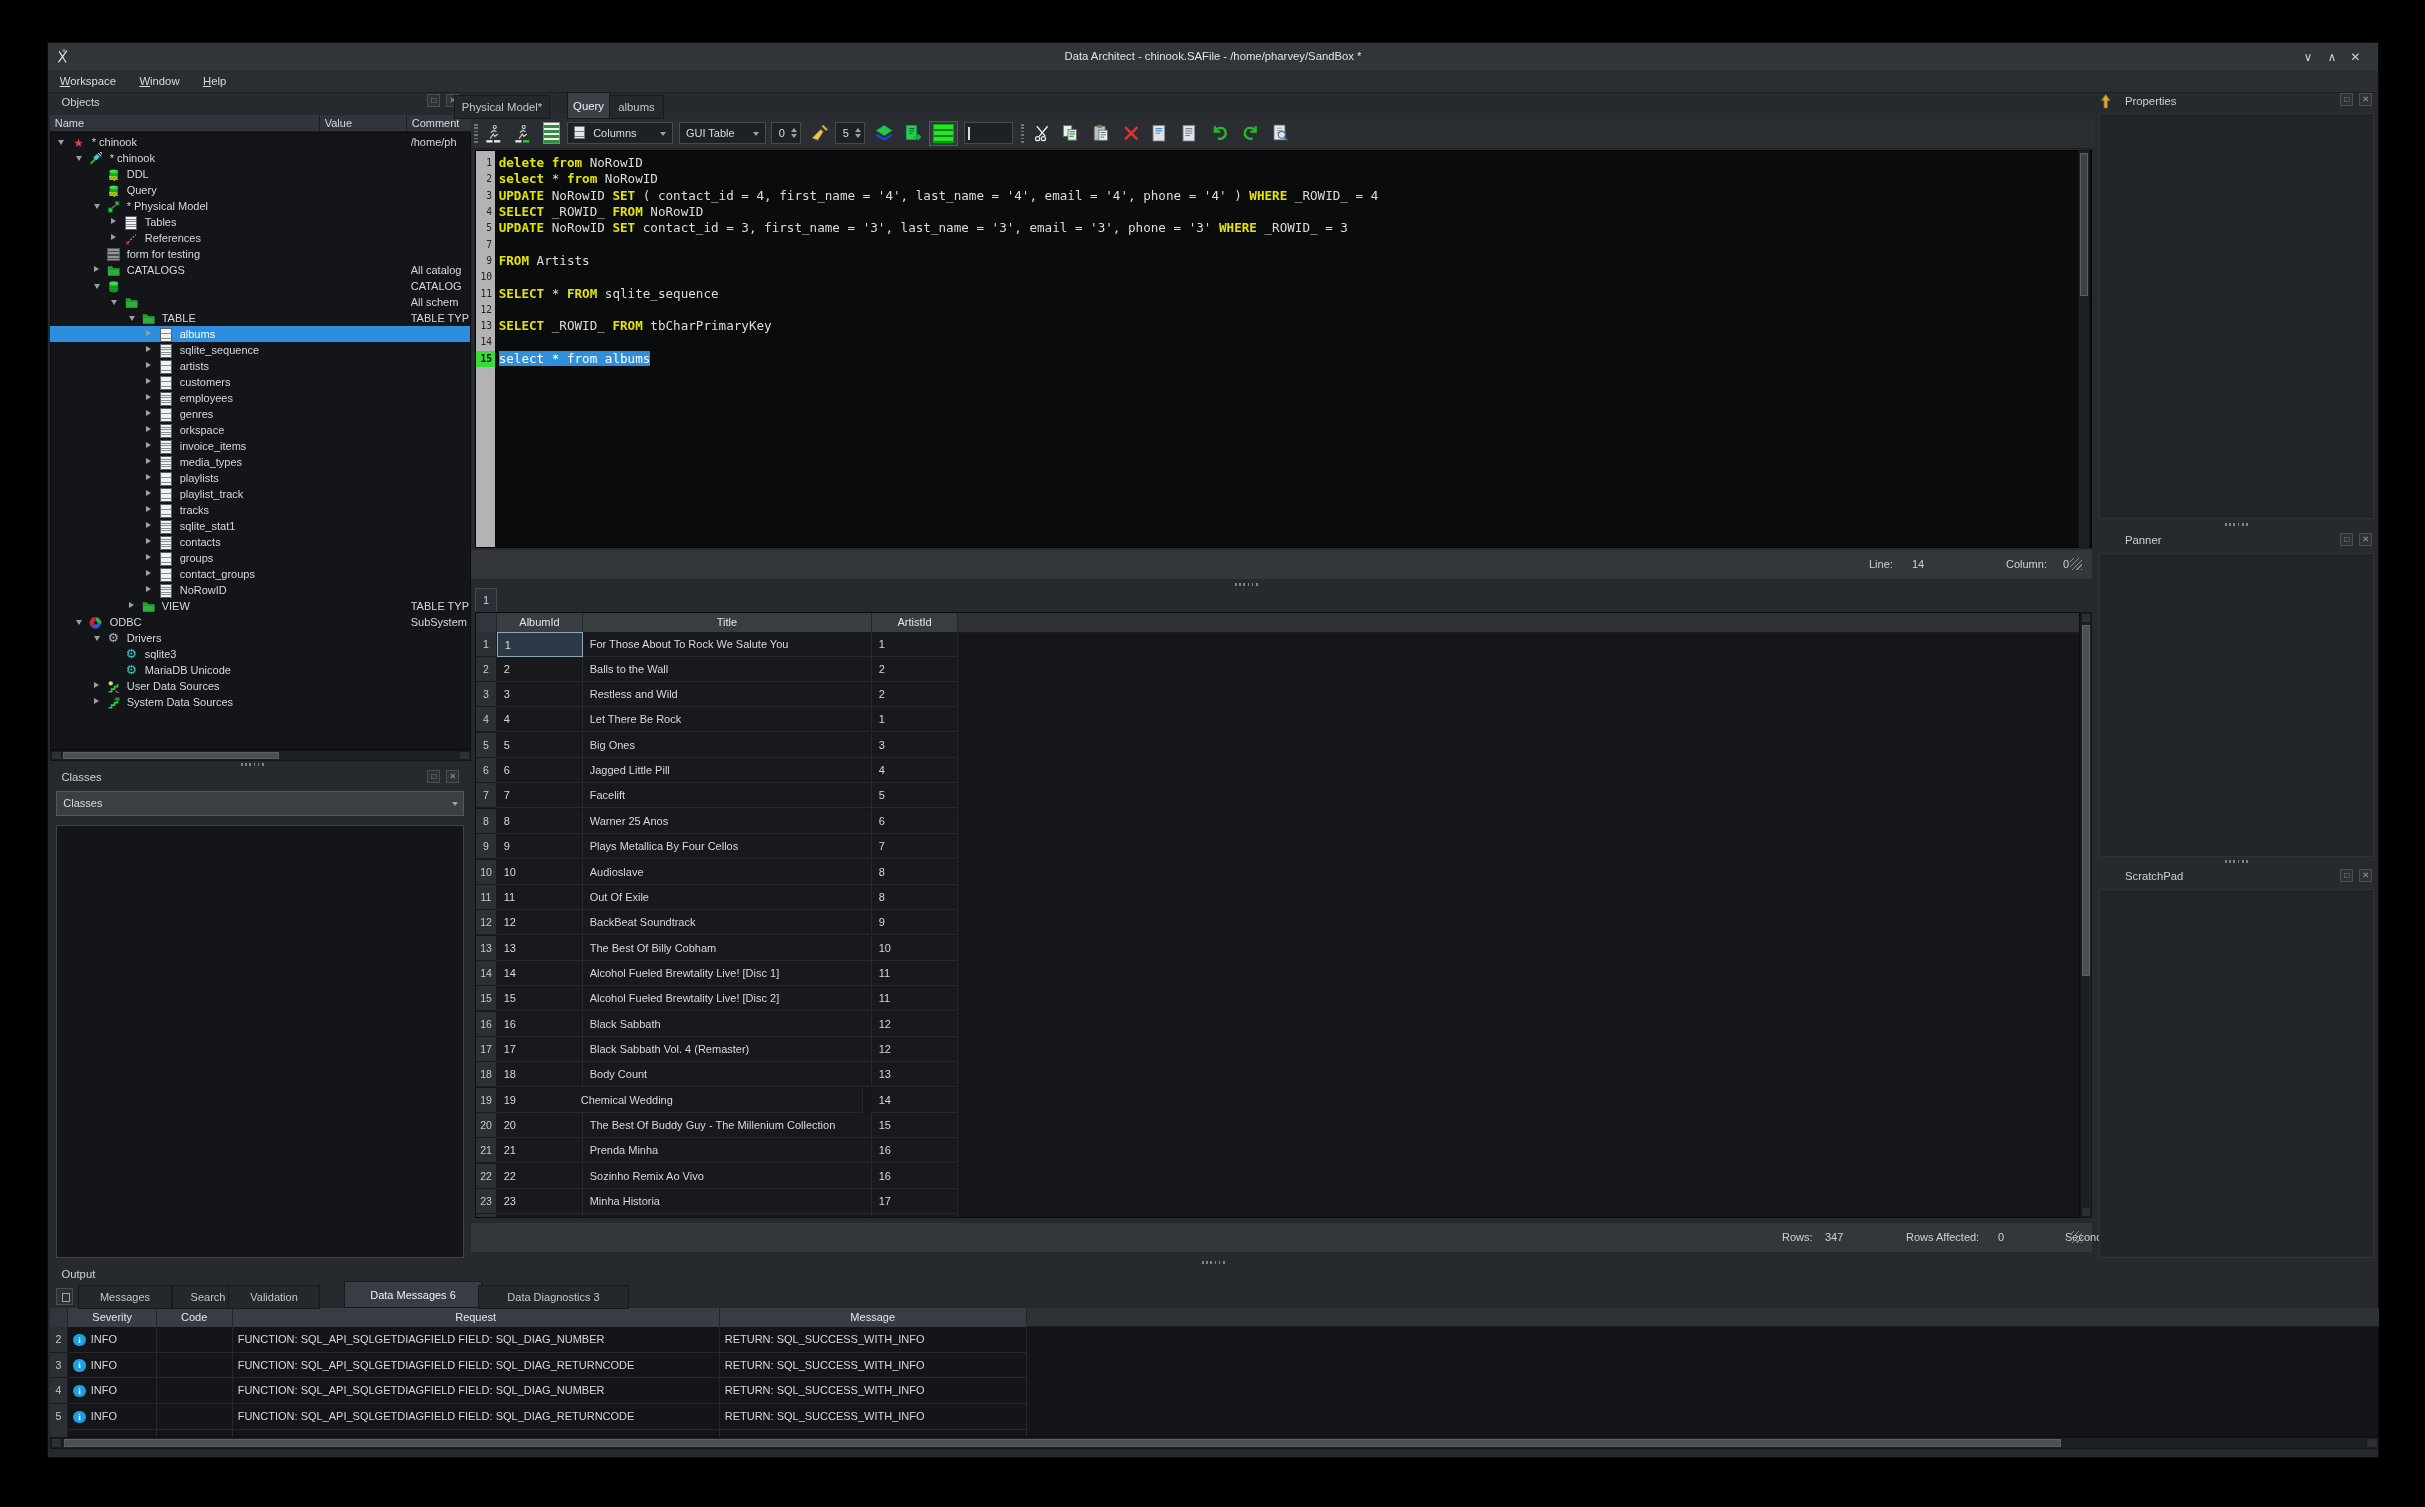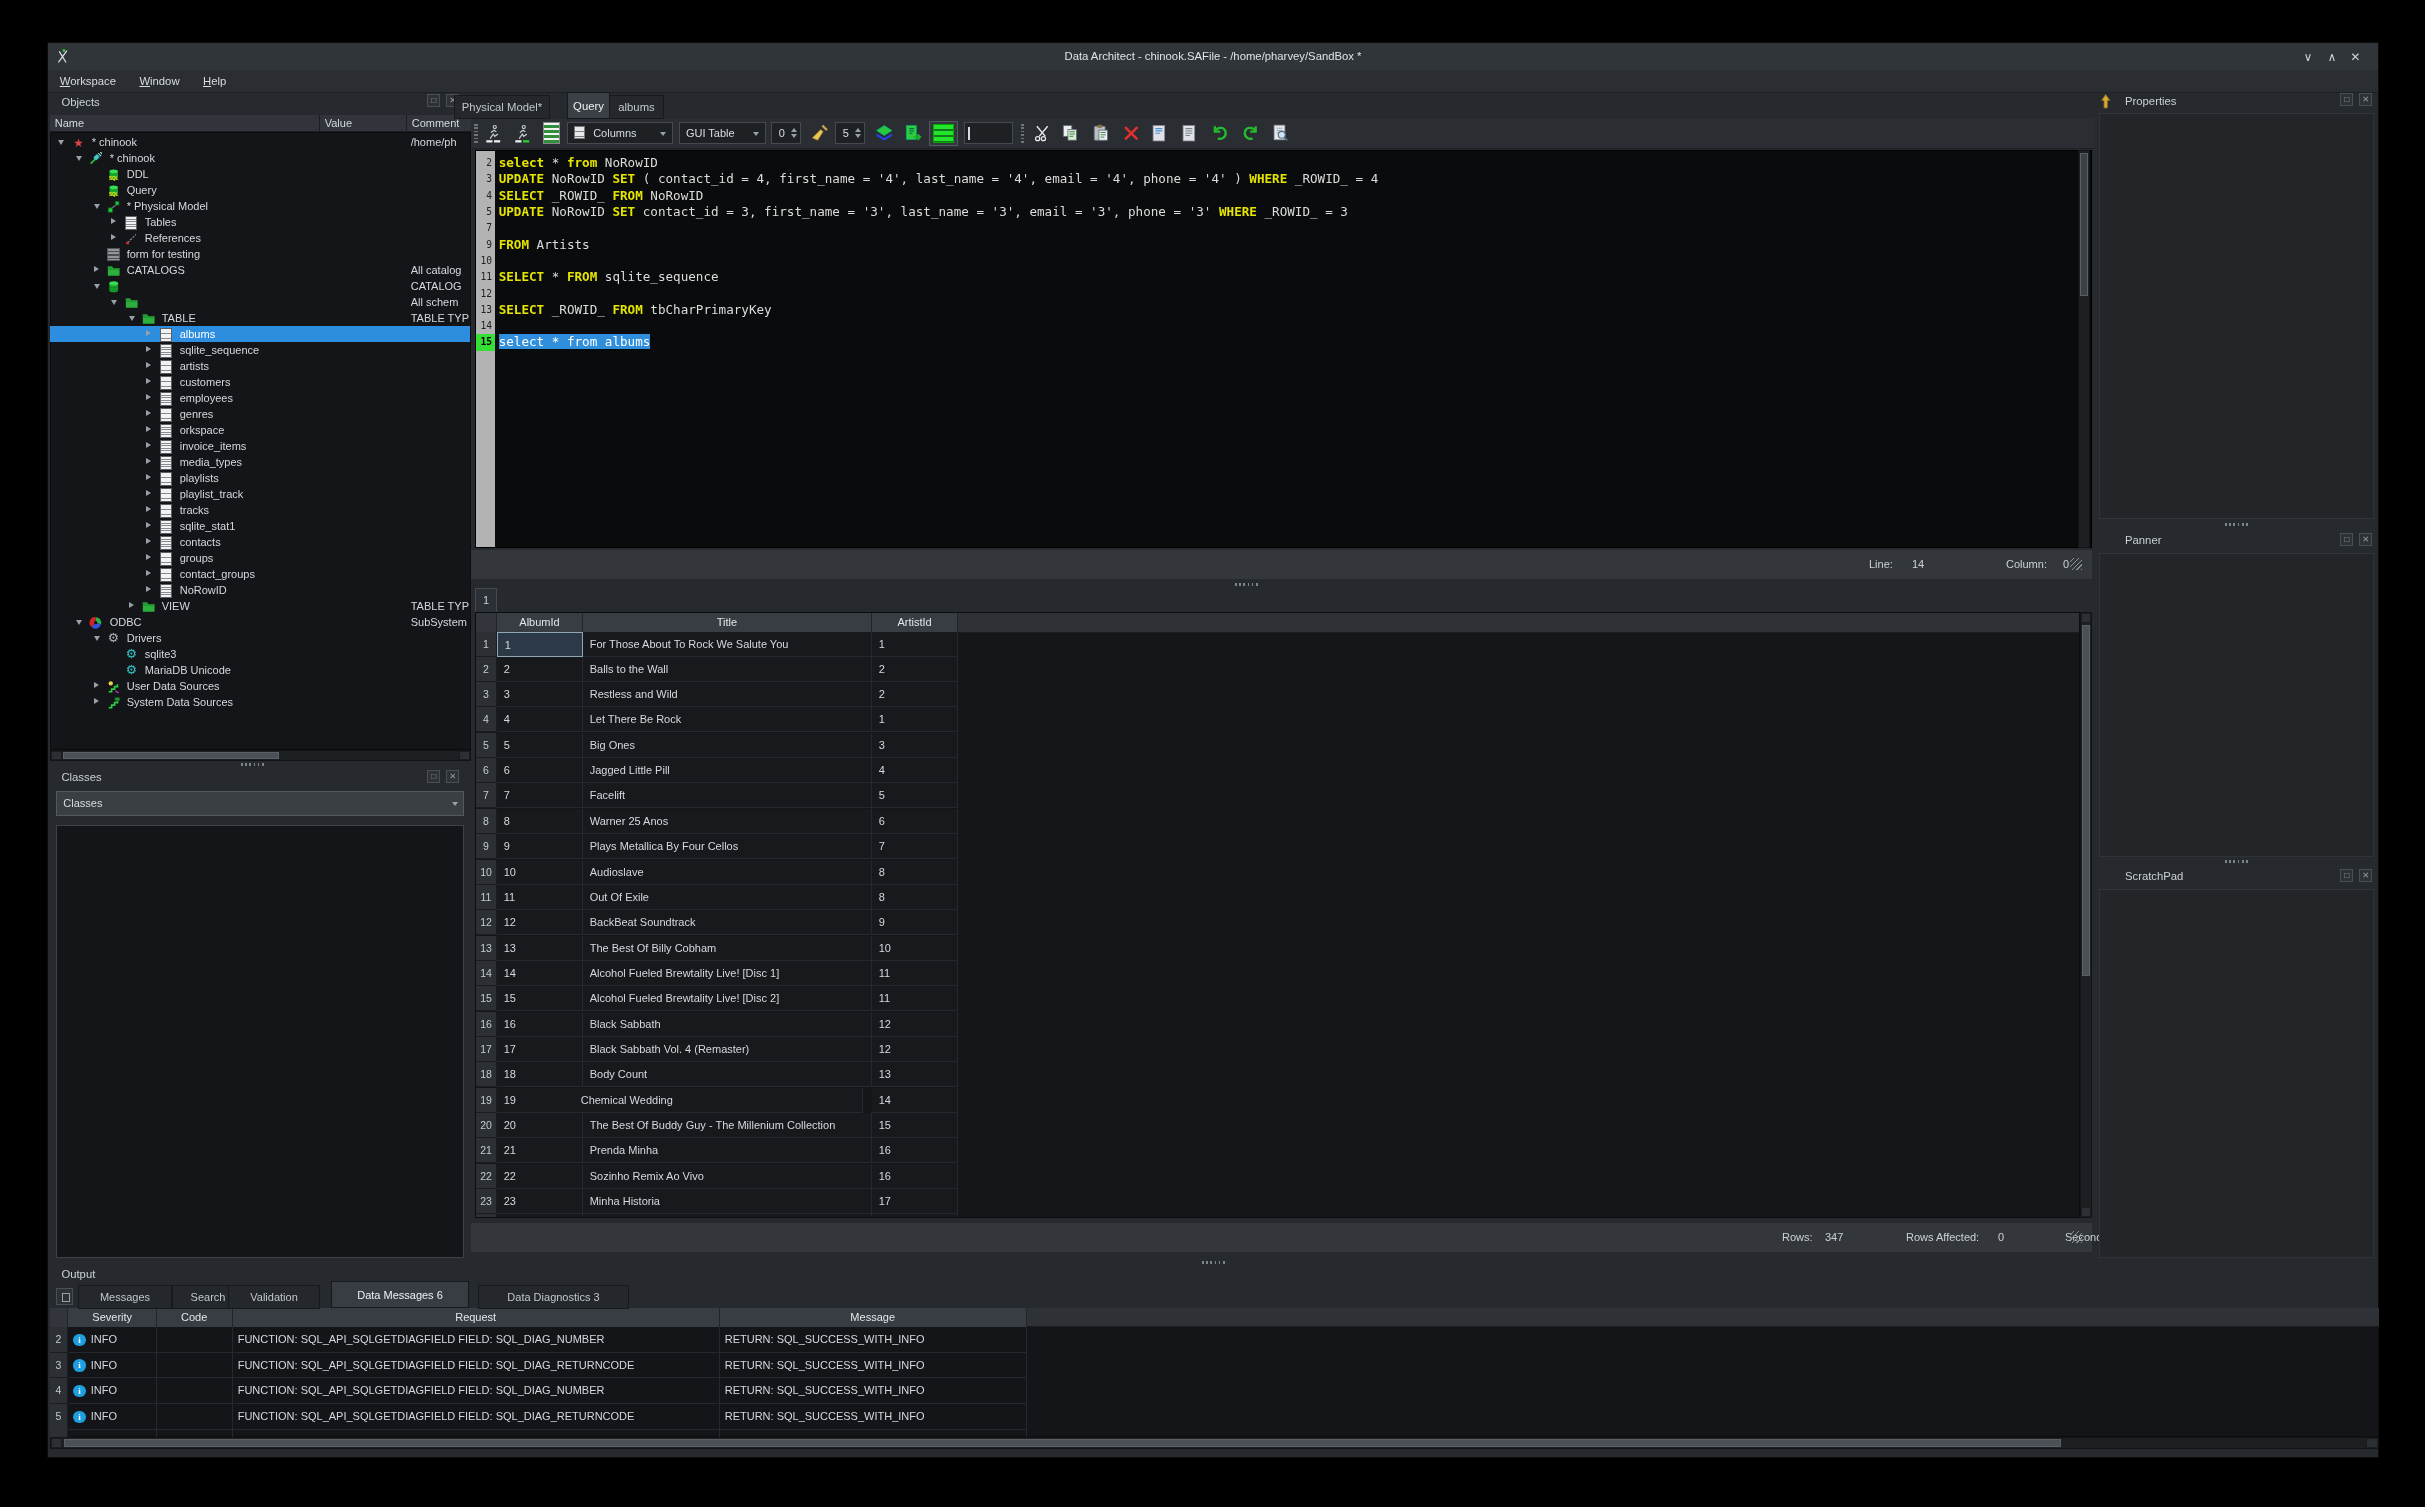--- a/index.html
+++ b/index.html
@@ -600,20 +600,21 @@
       <path d="M7 5.5 h8 M7 8.5 h8 M7 11.5 h5" stroke="#99a1a8" stroke-width="1.2"></path>
       <circle cx="14" cy="14" r="4.5" fill="#cfe4f7" stroke="#566d80" stroke-width="1.5"></circle>
       <path d="M17.2 17.2 l4 4" stroke="#566d80" stroke-width="2.2"></path>
         </svg>
     </span>
   </div>
 
   <div id="editor">
     <div id="gutcol"></div>
     <div id="ed-lines">
+        <div class="eline"><span class="egut">1</span><span class="ecode"><b class="kw">delete</b><span> </span><b class="kw">from</b><span> NoRowID</span></span></div>
         <div class="eline"><span class="egut">2</span><span class="ecode"><b class="kw">select</b><span> * </span><b class="kw">from</b><span> NoRowID</span></span></div>
         <div class="eline"><span class="egut">3</span><span class="ecode"><b class="kw">UPDATE</b><span> NoRowID </span><b class="kw">SET</b><span> ( contact_id = 4, first_name = '4', last_name = '4', email = '4', phone = '4' ) </span><b class="kw">WHERE</b><span> _ROWID_ = 4</span></span></div>
         <div class="eline"><span class="egut">4</span><span class="ecode"><b class="kw">SELECT</b><span> _ROWID_ </span><b class="kw">FROM</b><span> NoRowID</span></span></div>
         <div class="eline"><span class="egut">5</span><span class="ecode"><b class="kw">UPDATE</b><span> NoRowID </span><b class="kw">SET</b><span> contact_id = 3, first_name = '3', last_name = '3', email = '3', phone = '3' </span><b class="kw">WHERE</b><span> _ROWID_ = 3</span></span></div>
         <div class="eline"><span class="egut">7</span><span class="ecode"></span></div>
         <div class="eline"><span class="egut">9</span><span class="ecode"><b class="kw">FROM</b><span> Artists</span></span></div>
         <div class="eline"><span class="egut">10</span><span class="ecode"></span></div>
         <div class="eline"><span class="egut">11</span><span class="ecode"><b class="kw">SELECT</b><span> * </span><b class="kw">FROM</b><span> sqlite_sequence</span></span></div>
         <div class="eline"><span class="egut">12</span><span class="ecode"></span></div>
         <div class="eline"><span class="egut">13</span><span class="ecode"><b class="kw">SELECT</b><span> _ROWID_ </span><b class="kw">FROM</b><span> tbCharPrimaryKey</span></span></div>
@@ -884,16 +885,16 @@
     <div class="sb-btn" style="right:0;top:0;width:11.7px;height:10px;"></div>
     <div class="sb-thumb" style="left:13.4px;top:0.8px;width:1997px;height:8.4px;"></div>
   </div>
 
 <div class="dtab" style="left: 406px; width: 96px; top: 52px; height: 23.5px; line-height: 23.5px; position: absolute;">Physical Model*</div>
     <div class="dtab act" style="left: 519px; width: 43px; top: 49px; height: 27px; line-height: 27px; position: absolute;">Query</div>
     <div class="dtab" style="left: 561px; width: 55px; top: 52px; height: 23.5px; line-height: 23.5px; position: absolute;">albums</div>
     <div class="otab" style="left: 30px; width: 94px;">Messages</div>
     <div class="otab" style="left: 124px; width: 72px;">Search</div>
     <div class="otab" style="left: 180px; width: 92px;">Validation</div>
-    <div class="otab act" style="left: 283px; width: 138px;">Data Messages 6</div>
+    <div class="otab act" style="left: 296px; width: 138px;">Data Messages 6</div>
     <div class="otab" style="left: 430px; width: 151px;">Data Diagnostics 3</div>
   </div>
 
 
 </body></html>

